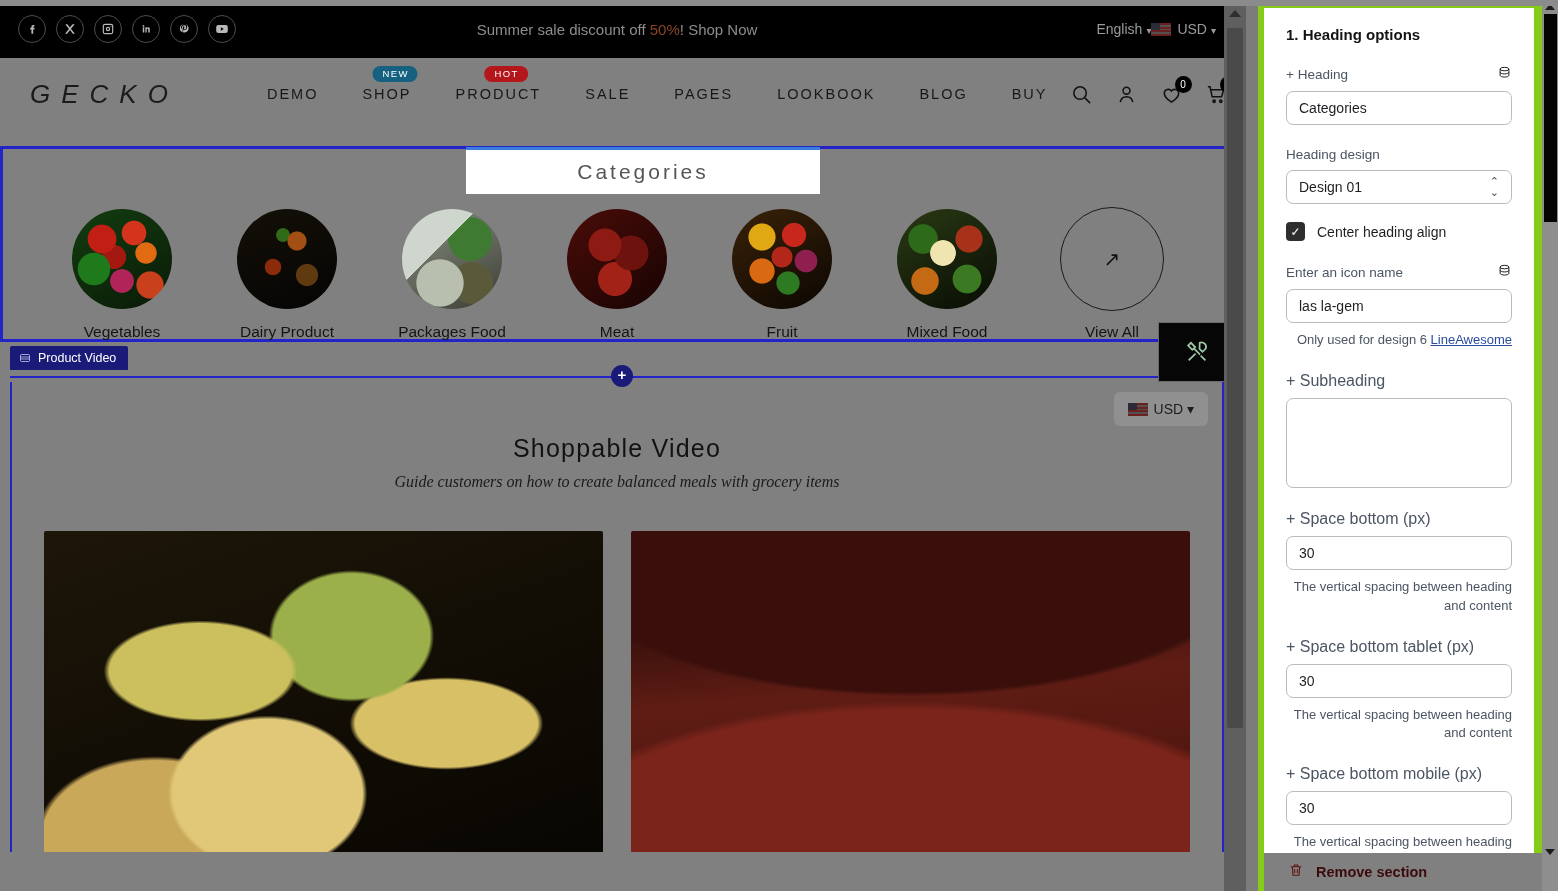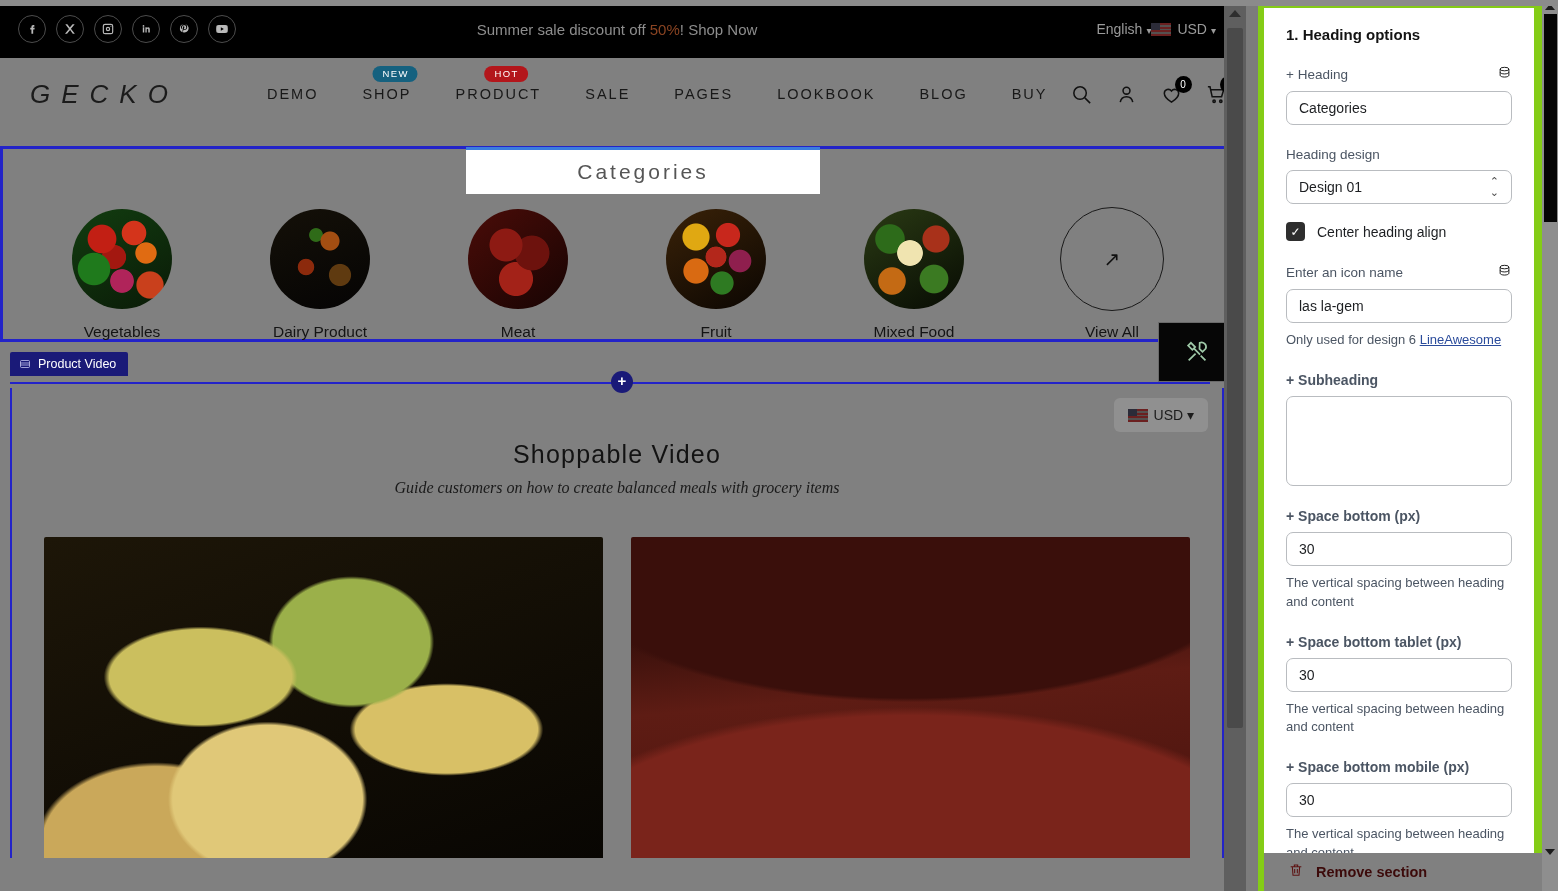--- a/index.html
+++ b/index.html
@@ -164,21 +164,21 @@
   .t-mixed { background-image:
       radial-gradient(circle at 46% 44%, #f0e4b0 0 16%, transparent 17%),
       radial-gradient(circle at 47% 45%, #e2a018 0 8%, transparent 9%),
       radial-gradient(circle at 26% 30%, #2d6b1a 0 14%, transparent 15%),
       radial-gradient(circle at 72% 30%, #a8311a 0 13%, transparent 14%),
       radial-gradient(circle at 70% 70%, #3b7a22 0 14%, transparent 15%),
       radial-gradient(circle at 28% 72%, #c46a14 0 13%, transparent 14%),
       linear-gradient(150deg, #2a3a14, #070b03);}
 
   
-  .strip { position: relative; height: 36px; margin-top: 10px; padding-left: 16px; }
+  .strip { position: relative; height: 36px; margin-top: 4px; padding-left: 16px; }
   .sec-tag {
     position: absolute; left: 10px; top: 0;
     background: #1a1a78; color: #fff; font-size: 12.5px;
     padding: 5px 12px 5px 9px; display: flex; align-items: center; gap: 7px;
     border-radius: 2px 2px 0 0;
   }
   .sec-tag svg { width: 12px; height: 12px; stroke: #dcdcff; fill: none; stroke-width: 1.4; }
   .strip-line {
     position: absolute; left: 10px; right: 24px; top: 30px;
     height: 2px; background: #2323c8;
@@ -279,27 +279,27 @@
     margin-bottom: 18px;
   }
   .selectbox .updown { font-size: 11px; color: #4a4a4a; line-height: 1.0; text-align:center;}
   .checkrow { display: flex; align-items: center; gap: 12px; margin-bottom: 22px; }
   .cbox {
     width: 19px; height: 19px; border-radius: 4px; background: #2e2e2e;
     display: flex; align-items: center; justify-content: center;
     color: #fff; font-size: 12px;
   }
   .checkrow .ctext { font-size: 14px; color: #1d1f22; }
-  .helper { font-size: 13px; color: #4b5563; margin: -14px 0 22px 0; line-height: 1.45; }
+  .helper { font-size: 13px; color: #4b5563; margin: -14px 0 22px 0; line-height: 1.45; text-align: right; }
   .helper a { color: #2a4b9b; text-decoration: underline; }
   .textarea {
     width: 100%; height: 90px; border: 1px solid #b9bcc0; border-radius: 7px;
     background: #fff; margin-bottom: 22px;
   }
-  .label-plus { font-size: 14px; color: #4b5563; margin-bottom: 8px; font-weight: bold; }
+  .label-plus { font-size: 16px; color: #4b5563; margin-bottom: 8px; }
 
   .panel-footer {
     position: absolute; left: 6px; bottom: 0; width: 292px; height: 38px;
     background: #808080; display: flex; align-items: center; gap: 12px;
     padding-left: 24px;
   }
   .panel-footer .trash svg { width: 16px; height: 18px; stroke: #5c1212; fill: none; stroke-width: 1.6; }
   .panel-footer .rs { font-size: 14.5px; font-weight: 700; color: #3c0a0a; }
 
   .panel-scroll {
@@ -435,20 +435,24 @@
           <div class="h">Categories</div>
         </div>
         <div class="cat-row">
           <div class="cat">
             <div class="thumb t-veg"></div>
             <div class="cat-label">Vegetables</div>
           </div>
           <div class="cat">
             <div class="thumb t-dairy"></div>
             <div class="cat-label">Dairy Product</div>
+          </div>
+          <div class="cat">
+            <div class="thumb t-pack"></div>
+            <div class="cat-label">Packages Food</div>
           </div>
           <div class="cat">
             <div class="thumb t-meat"></div>
             <div class="cat-label">Meat</div>
           </div>
           <div class="cat">
             <div class="thumb t-fruit"></div>
             <div class="cat-label">Fruit</div>
           </div>
           <div class="cat">

